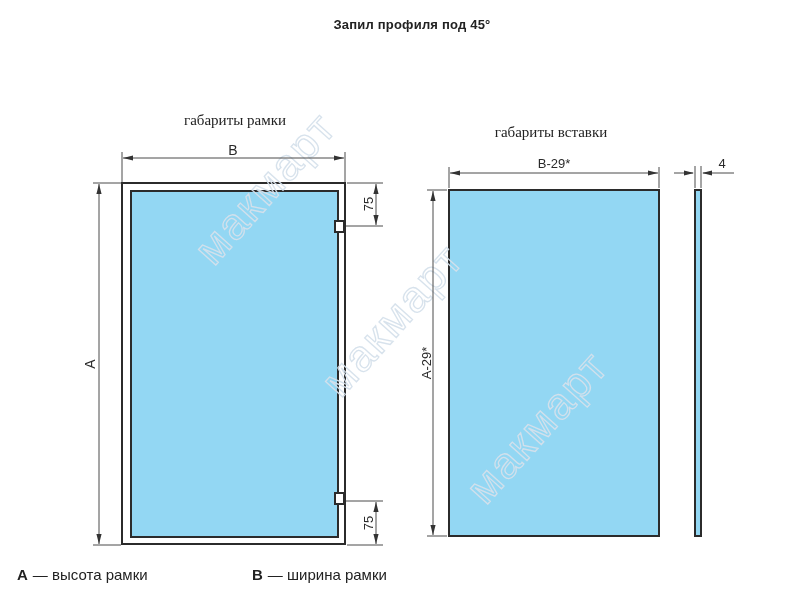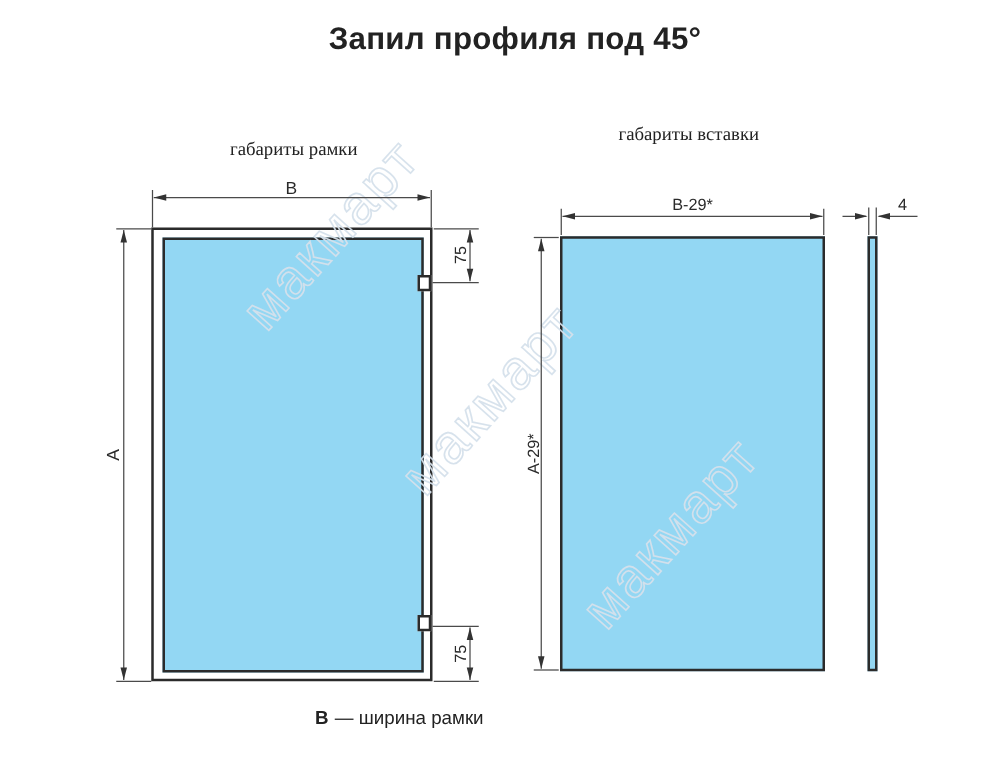--- a/index.html
+++ b/index.html
@@ -5,25 +5,25 @@
   html,body { margin:0; padding:0; background:#ffffff; }
   .canvas {
     position:relative; width:801px; height:614px; overflow:hidden;
     background:#ffffff; color:#222;
     font-family:"Liberation Sans", sans-serif;
   }
   .abs { position:absolute; }
 
   .title {
     left:412px; top:17px; transform:translateX(-50%);
-    font-size:25px; font-weight:bold; letter-spacing:.2px; white-space:nowrap; z-index:6;
+    font-size:13px; font-weight:bold; letter-spacing:.2px; white-space:nowrap; z-index:6;
   }
   .section-label { font-size:15px; text-align:center; width:230px; z-index:6;font-family:Liberation Serif, serif; }
   #label-left  { left:120px; top:112px; }
-  #label-right { left:436px; top:100px; }
+  #label-right { left:436px; top:124px; }
 
   
   .frame-outer {
     left:121px; top:182px; width:225px; height:363px;
     border:2px solid #2b2b2b; box-sizing:border-box; background:#fff; z-index:1;
   }
   .frame-inner {
     left:130px; top:190px; width:209px; height:348px;
     border:2px solid #2b2b2b; box-sizing:border-box;
     background:var(--panel-fill,#93d7f3); z-index:1;
@@ -151,17 +151,20 @@
       <line x1="695" y1="166" x2="695" y2="188"></line>
       <line x1="701" y1="166" x2="701" y2="188"></line>
       <line x1="674" y1="173" x2="693" y2="173"></line>
       <line x1="703" y1="173" x2="734" y2="173"></line>
       <polygon points="694,173 684,170.4 684,175.6"></polygon>
       <polygon points="702,173 712,170.4 712,175.6"></polygon>
       <text x="722" y="168" text-anchor="middle" font-size="13">4</text>
     </g>
   </svg>
 
+  <div class="abs legend" id="legend-a">
+    <span class="sym">A</span><span>— высота рамки</span>
+  </div>
   <div class="abs legend" id="legend-b">
     <span class="sym">B</span><span>— ширина рамки</span>
   </div>
 
 </div>
 
 </body></html>

